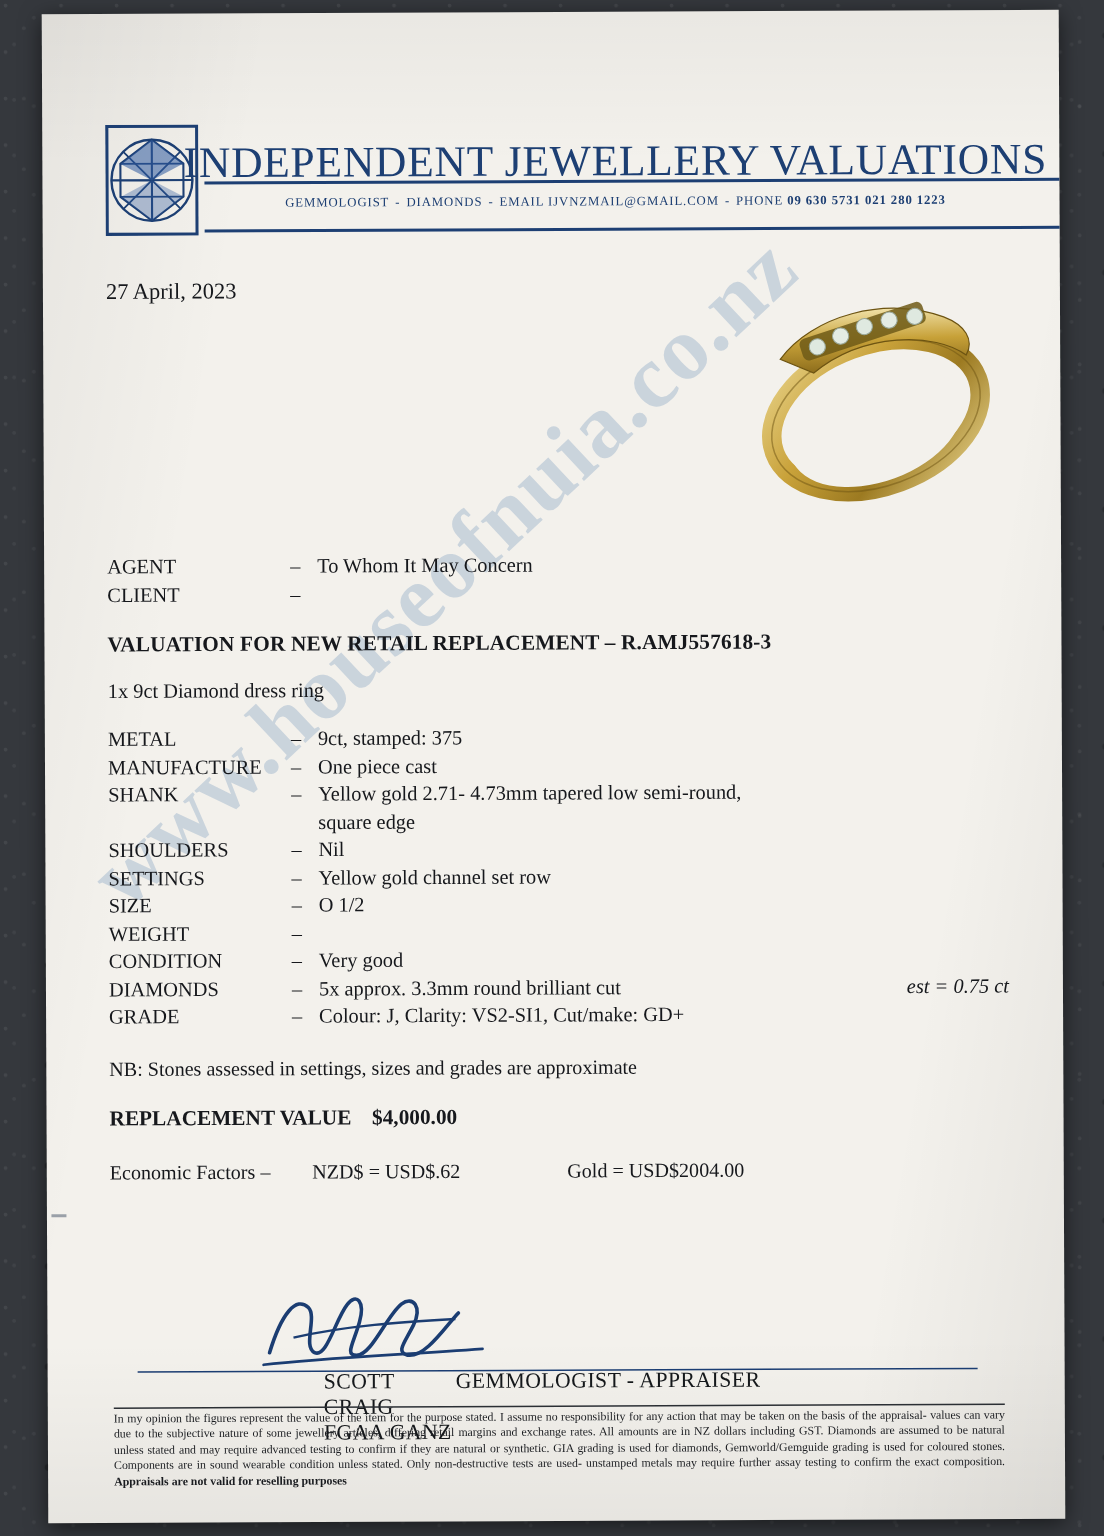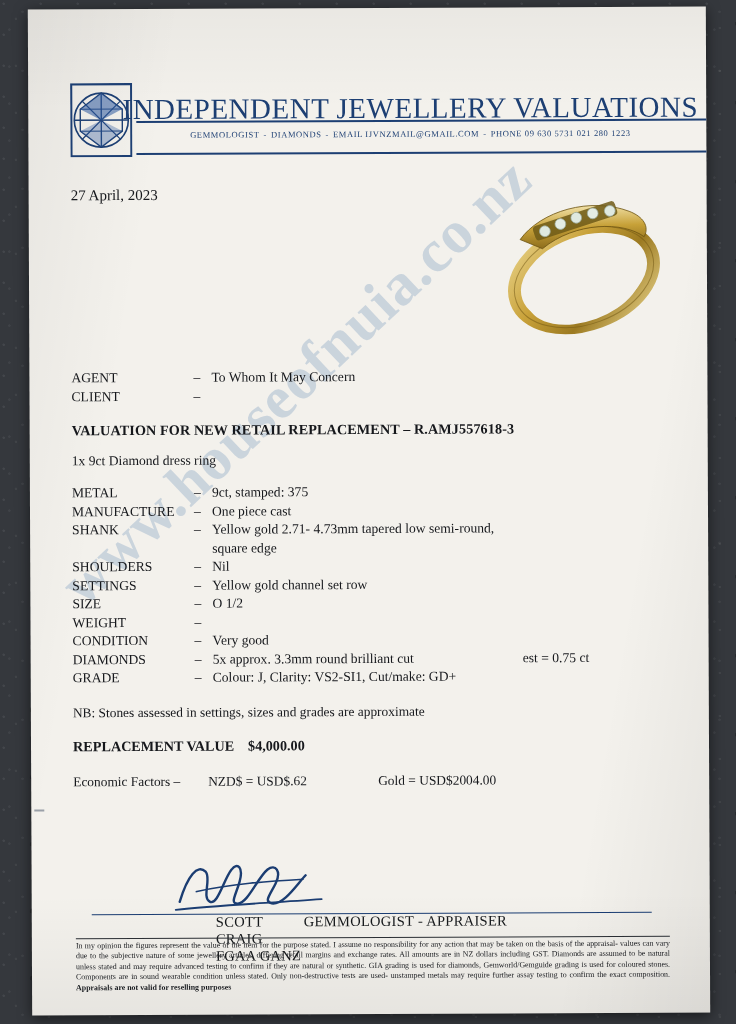--- a/index.html
+++ b/index.html
@@ -94,21 +94,21 @@
     white-space: nowrap;
   }
   .brand .sub {
     margin-top: 4px;
     font-size: 8.5px;
     letter-spacing: 0.6px;
     color: #1d3f73;
     white-space: nowrap;
   }
   .brand .sub .dot { padding: 0 4px; }
-  .brand .phone { font-weight: normal; }
+  .brand .phone { font-weight: bold; }
   .rule-top, .rule-bottom {
     position: absolute;
     left: 40px; width: 600px;
     background: #1d3f73;
   }
   .rule-top { top: 44px; height: 2px; left: 108px; width: 572px; }
   .rule-bottom { top: 76px; height: 1.5px; left: 108px; width: 572px; }
 
   
   .doc-date {
@@ -130,21 +130,21 @@
     position: absolute;
     left: 42px; top: 360px;
     width: 600px;
     font-size: 13.6px;
     color: #16181c;
   }
   .row { display: flex; line-height: 18.5px; }
   .row .k { width: 122px; flex: 0 0 122px; }
   .row .dash { width: 18px; flex: 0 0 18px; }
   .row .v { flex: 1 1 auto; }
-  .row .extra { flex: 0 0 150px; text-align: left; }
+  .row .extra { flex: 0 0 150px; text-align: right; font-style: italic; }
 
   .valuation-line {
     margin-top: 16px;
     font-weight: bold;
     font-size: 14.2px;
     letter-spacing: 0.1px;
   }
   .item-line { margin-top: 14px; font-size: 13.6px; }
   .spec-block { margin-top: 15px; }
   .nb { margin-top: 17px; font-size: 13.4px; }

